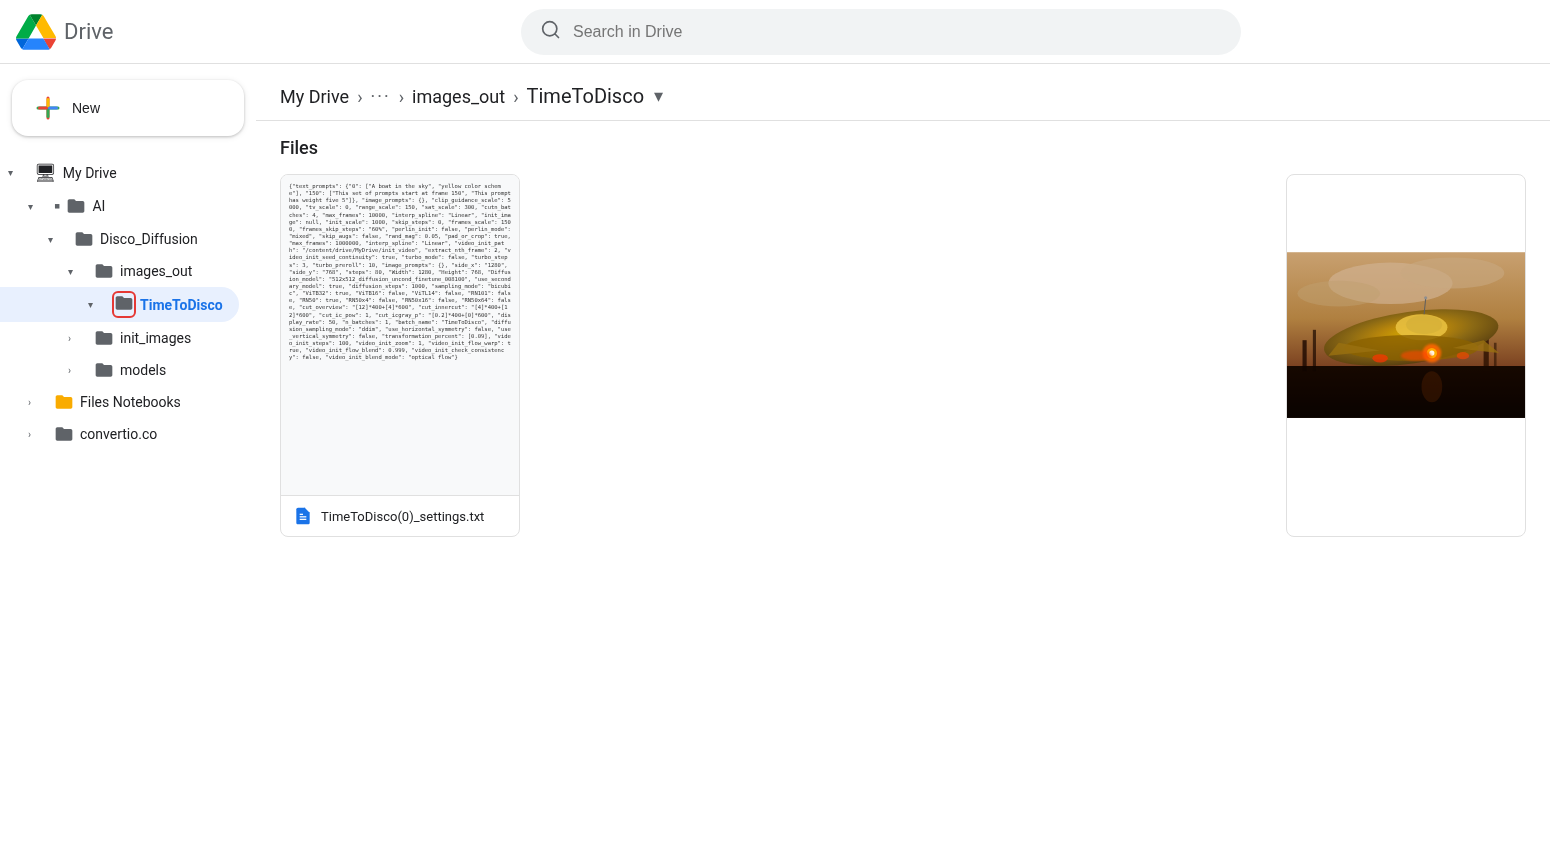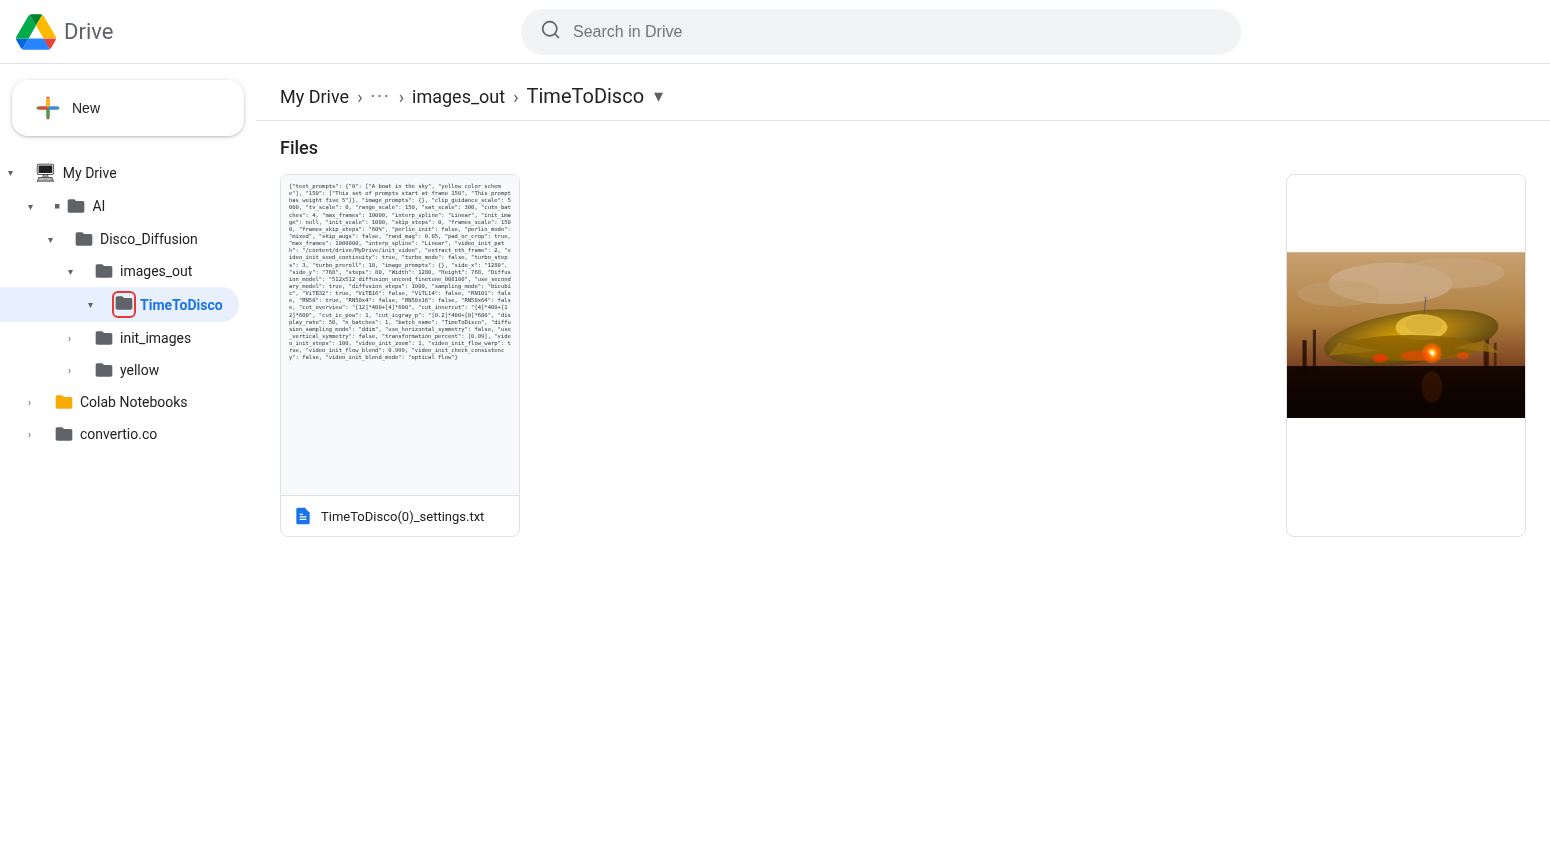--- a/index.html
+++ b/index.html
@@ -292,29 +292,29 @@
             <path d="M10 4H4c-1.1 0-2 .9-2 2v12c0 1.1.9 2 2 2h16c1.1 0 2-.9 2-2V8c0-1.1-.9-2-2-2h-8l-2-2z" fill="#5f6368"></path>
           </svg>
         <span class="label">init_images</span>
       </div>
 
       <div class="nav-item indent-3">
         <span class="arrow">›</span>
         <svg width="20" height="20" viewBox="0 0 24 24">
             <path d="M10 4H4c-1.1 0-2 .9-2 2v12c0 1.1.9 2 2 2h16c1.1 0 2-.9 2-2V8c0-1.1-.9-2-2-2h-8l-2-2z" fill="#5f6368"></path>
           </svg>
-        <span class="label">yellow</span>
+        <span class="label">models</span>
       </div>
 
       <div class="nav-item indent-1">
         <span class="arrow">›</span>
         <svg width="20" height="20" viewBox="0 0 24 24">
             <path d="M10 4H4c-1.1 0-2 .9-2 2v12c0 1.1.9 2 2 2h16c1.1 0 2-.9 2-2V8c0-1.1-.9-2-2-2h-8l-2-2z" fill="#f9ab00"></path>
           </svg>
-        <span class="label">Colab Notebooks</span>
+        <span class="label">Files Notebooks</span>
       </div>
 
       <div class="nav-item indent-1">
         <span class="arrow">›</span>
         <svg width="20" height="20" viewBox="0 0 24 24">
             <path d="M10 4H4c-1.1 0-2 .9-2 2v12c0 1.1.9 2 2 2h16c1.1 0 2-.9 2-2V8c0-1.1-.9-2-2-2h-8l-2-2z" fill="#5f6368"></path>
           </svg>
         <span class="label">convertio.co</span>
       </div>
 

